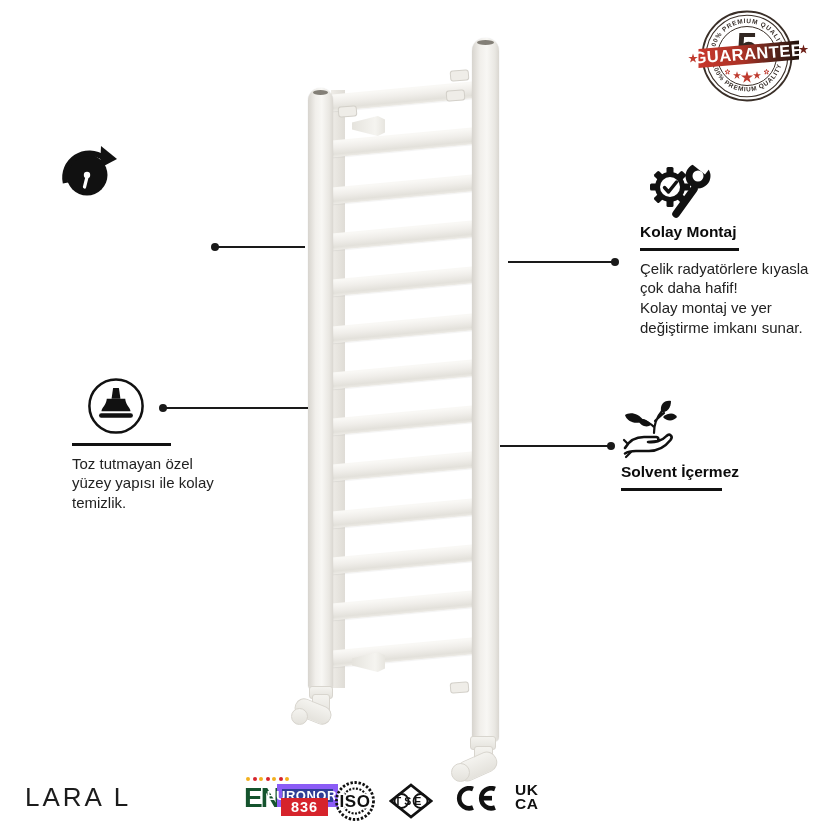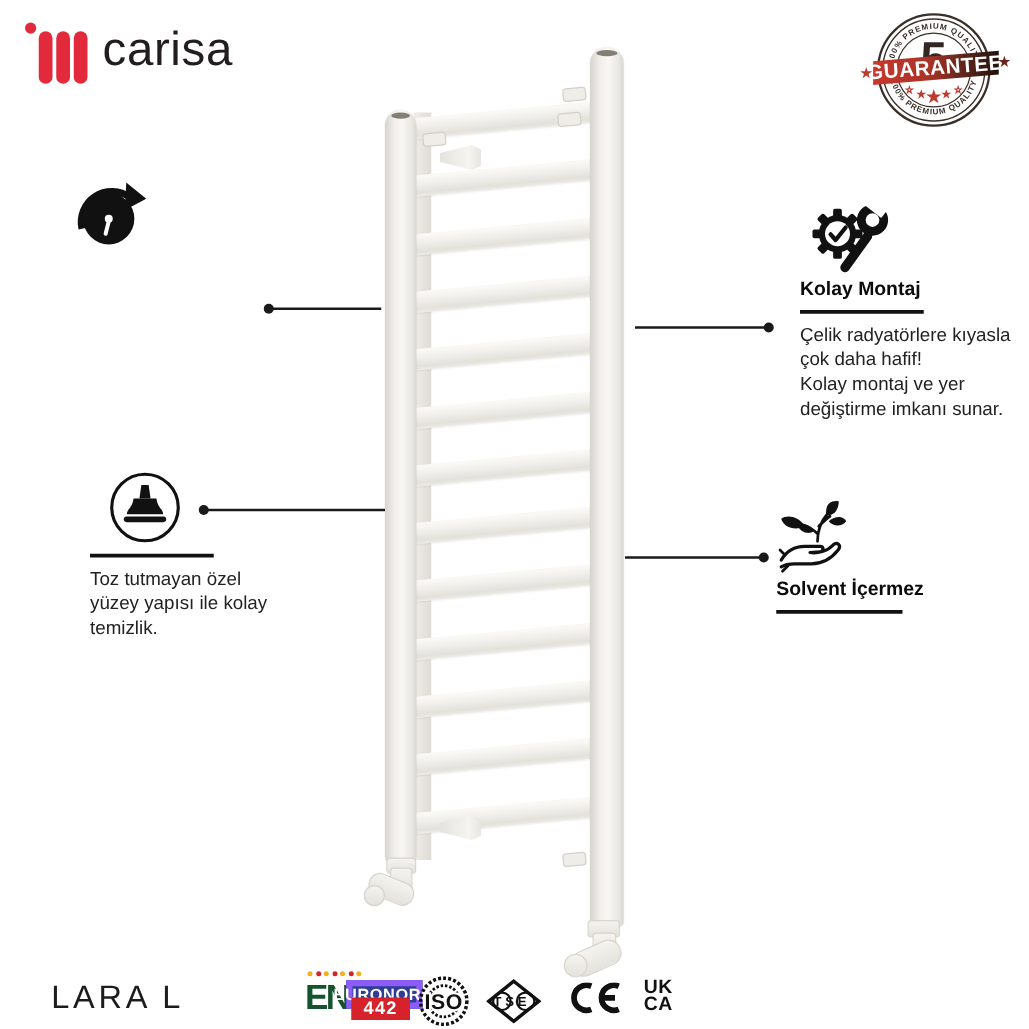--- a/index.html
+++ b/index.html
@@ -55,46 +55,39 @@
   .v-collar-l{left:9px;top:656px;width:22px;height:11px;border-radius:3px;}
   .v-stub-l{left:12px;top:664px;width:16px;height:20px;border-radius:3px;}
   .v-body-l{left:-6px;top:672px;width:36px;height:17px;border-radius:9px;transform:rotate(22deg);}
   .v-cap-l{left:-9px;top:678px;width:15px;height:15px;border-radius:50%;}
   .v-collar-r{left:170px;top:706px;width:24px;height:12px;border-radius:3px;}
   .v-stub-r{left:174px;top:716px;width:17px;height:22px;border-radius:3px;}
   .v-body-r{left:156px;top:726px;width:40px;height:19px;border-radius:10px;transform:rotate(-24deg);}
   .v-cap-r{left:151px;top:733px;width:17px;height:17px;border-radius:50%;}
 
   
-  .product-name{position:absolute;left:25px;top:782px;font-size:26px;letter-spacing:3px;color:#1c1c1c;margin-left:16px;}
+  .product-name{position:absolute;left:25px;top:782px;font-size:26px;letter-spacing:3px;color:#1c1c1c;}
   .en442{position:absolute;left:244px;top:777px;width:84px;height:40px;}
   .en442 .stars{position:absolute;left:2px;top:0;display:flex;gap:2.5px;}
   .en442 .stars i{width:4px;height:4px;border-radius:50%;display:block;}
   .en442 .en{position:absolute;left:0;top:5px;font-size:28px;font-weight:800;letter-spacing:-2px;color:#14532d;}
   .en442 .euronorm{position:absolute;left:33px;top:7px;width:51px;height:13px;background:#2f3d96;border:5px solid #8b5cf6;
                    color:#fff;font-size:13px;font-weight:700;letter-spacing:.5px;display:flex;align-items:center;justify-content:center;}
   .en442 .num{position:absolute;left:37px;top:21px;width:47px;height:18px;background:#d6232b;color:#fff;
               font-size:14.5px;font-weight:800;letter-spacing:1px;display:flex;align-items:center;justify-content:center;}
   .iso-logo{position:absolute;left:334px;top:780px;}
   .tse-logo{position:absolute;left:389px;top:783px;}
   .ce-logo{position:absolute;left:455px;top:786px;}
   .ukca{position:absolute;left:515px;top:783px;font-size:15.5px;font-weight:800;line-height:14px;letter-spacing:.5px;color:#111;}
 </style>
 </head>
 <body>
 
 <div class="page">
 
-  <div class="logo">
-    <span class="logo-dot"></span>
-    <span class="logo-bar b1"></span>
-    <span class="logo-bar b2"></span>
-    <span class="logo-bar b3"></span>
-    <span class="logo-text">carisa</span>
-  </div>
 
   <svg class="badge" viewBox="0 0 122 122">
     <defs>
       <linearGradient id="ribGrad" x1="0" y1="0" x2="1" y2="0">
         <stop offset="0" stop-color="#c8382d"></stop>
           <stop offset="0.45" stop-color="#a93226"></stop>
         <stop offset="0.75" stop-color="#57241b"></stop>
           <stop offset="1" stop-color="#20130d"></stop>
       </linearGradient>
       <path id="arcTop" d="M28,48 A33,33 0 1 1 94,48"></path>
@@ -255,21 +248,21 @@
       <i style="background:#f2b01e"></i>
         <i style="background:#d6232b"></i>
         <i style="background:#f2b01e"></i>
       <i style="background:#d6232b"></i>
         <i style="background:#f2b01e"></i>
         <i style="background:#d6232b"></i>
       <i style="background:#f2b01e"></i>
     </div>
     <div class="en">EN</div>
     <div class="euronorm">EURONORM</div>
-    <div class="num">442</div>
+    <div class="num">836</div>
   </div>
 
   <svg class="iso-logo" width="42" height="42" viewBox="0 0 42 42">
     <circle cx="21" cy="21" r="18.5" fill="none" stroke="#111" stroke-width="2.8" stroke-dasharray="2.4,1.7"></circle>
     <circle cx="21" cy="21" r="12.5" fill="none" stroke="#111" stroke-width="2.2" stroke-dasharray="2,1.5"></circle>
     <text x="21" y="27" text-anchor="middle" font-size="17" font-weight="800" fill="#111" stroke="#fff" stroke-width="3.4" paint-order="stroke" letter-spacing="0.5">ISO</text>
   </svg>
 
   <svg class="tse-logo" width="44" height="36" viewBox="0 0 44 36">
     <polygon points="22,2 42,18 22,34 2,18" fill="#fff" stroke="#111" stroke-width="2.8"></polygon>

